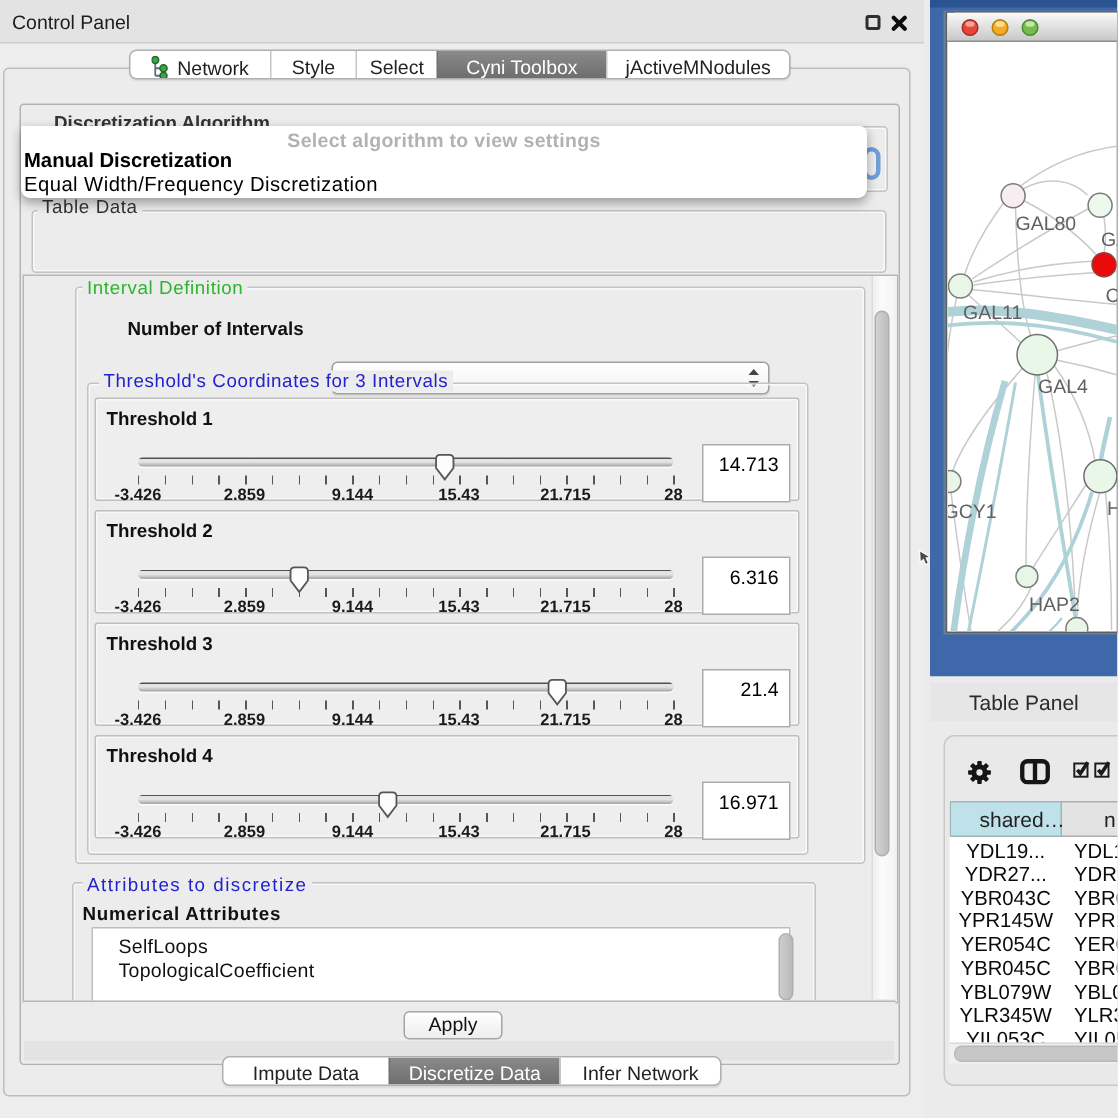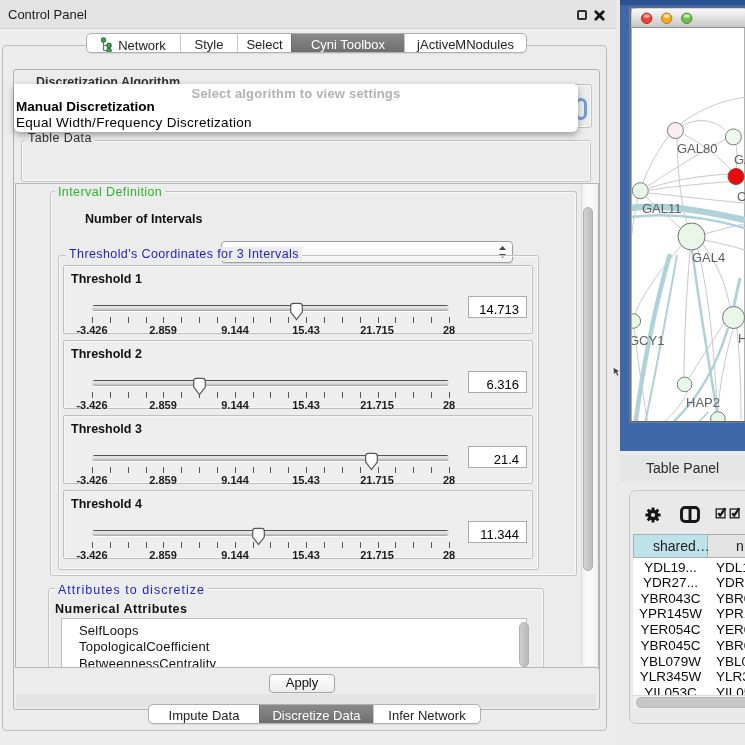--- a/index.html
+++ b/index.html
@@ -34,21 +34,21 @@
 .tbox{left:63px;width:468px;height:67px;border:1px solid #bfbfbf;border-radius:2px;background:#eeeeee;
   box-shadow:inset 0 0 0 1px rgba(255,255,255,0.6);}
 .tbox .tt{position:absolute;left:7px;top:6px;font-size:12.5px;font-weight:bold;color:#111;}
 .track{position:absolute;left:28px;top:39px;width:357px;height:6px;border-radius:3px;
   background:linear-gradient(#525252 0 1px,#e3e3e3 1px 3px,#a3a3a3);box-shadow:0 1px 0 rgba(255,255,255,0.8);}
 .ticks{position:absolute;left:28px;top:51px;width:358px;height:6px;
   background:repeating-linear-gradient(to right,#565656 0 1px,transparent 1px 17.85px);}
 .tlab{position:absolute;top:58px;width:56px;margin-left:-28px;text-align:center;
   font-size:11px;font-weight:bold;color:#1a1a1a;}
 .thumb{position:absolute;top:36px;margin-left:-7.5px;}
-.vbox{position:absolute;left:404px;top:30px;width:59px;height:22px;background:#fff;border:1px solid #ababab;
+.vbox{position:absolute;left:404px;top:30px;width:59px;height:39px;background:#fff;border:1px solid #ababab;
   font-size:13px;color:#000;text-align:right;line-height:25px;padding-right:7px;box-sizing:border-box;}
 
 #attrlist{left:61px;top:618px;width:466px;height:60px;background:#fff;border:1px solid #bdbdbd;font-size:13px;color:#111;letter-spacing:0.2px;padding-top:4px;box-sizing:border-box;}
 #attrlist div{padding:0 0 0 17px;line-height:16.3px;}
 
 #popup{left:14px;top:84px;width:564px;height:48px;background:#fff;border-radius:0 5px 6px 6px;
   box-shadow:0 3px 7px rgba(0,0,0,0.35);}
 #popup .p1{position:absolute;left:0;right:0;top:2px;text-align:center;font-size:13px;font-weight:bold;color:#b2b2b2;letter-spacing:0.2px;}
 #popup .p2{position:absolute;left:2px;top:15px;font-size:13.5px;font-weight:bold;color:#000;}
 #popup .p3{position:absolute;left:2px;top:31px;font-size:13.5px;color:#000;letter-spacing:0.3px;}
@@ -177,30 +177,29 @@
     <div class="ticks"></div>
  <div class="tlab" style="left:28px">-3.426</div>
     <div class="tlab" style="left:99px">2.859</div>
  <div class="tlab" style="left:171px">9.144</div>
     <div class="tlab" style="left:242px">15.43</div>
  <div class="tlab" style="left:313px">21.715</div>
     <div class="tlab" style="left:385px">28</div>
  <svg class="thumb" style="left:194px" width="15" height="19" viewBox="0 0 15 19">
       <path d="M1.7 4 Q1.7 1.3 4.4 1.3 L10.6 1.3 Q13.3 1.3 13.3 4 L13.3 10 L7.5 17.6 L1.7 10 Z" fill="#fcfcfc" stroke="#565656" stroke-width="1.2"></path>
     </svg>
- <div class="vbox">11.344</div>
+ <div class="vbox">16.971</div>
 </div>
 
 <div class="abs grp" style="left:48px;top:588px;width:494px;height:93px;"></div>
 <div class="abs grplabel" style="left:55px;top:583px;color:#2222cc;letter-spacing:1px;">Attributes to discretize</div>
 <div class="abs" style="left:55px;top:602px;font-size:12.5px;letter-spacing:0.5px;font-weight:bold;color:#111;">Numerical Attributes</div>
 <div id="attrlist" class="abs">
   <div>SelfLoops</div>
   <div>TopologicalCoefficient</div>
-  <div>BetweennessCentrality</div>
 </div>
 <div class="abs" style="left:519px;top:622px;width:8px;height:43px;background:linear-gradient(to right,#cecece,#b9b9b9);border:1px solid #b0b0b0;border-radius:5px;"></div>
 
 <div class="abs" style="left:15px;top:667px;width:582px;height:41px;background:#ececec;border-top:1px solid #b7b7b7;"></div>
 <div class="abs" style="left:16px;top:694px;width:580px;height:13px;background:#e3e3e3;"></div>
 <div id="apply" class="abs">Apply</div>
 
 <div id="popup" class="abs">
   <div class="p1">Select algorithm to view settings</div>
   <div class="p2">Manual Discretization</div>

